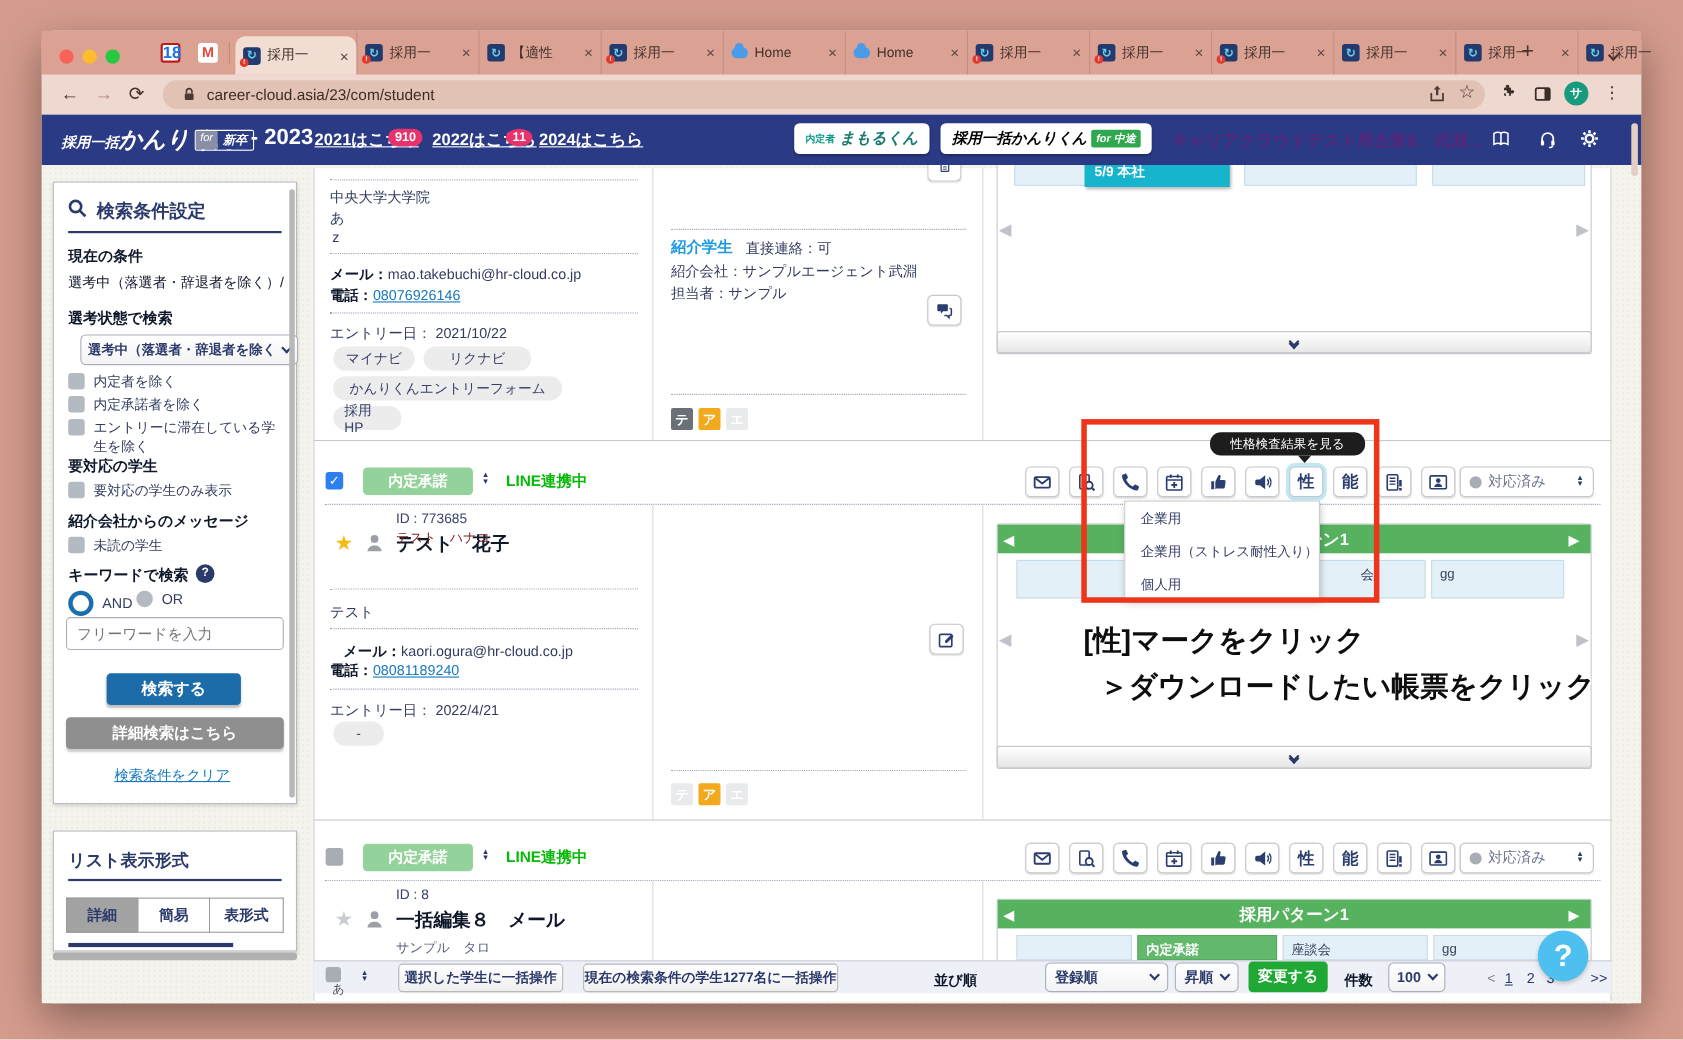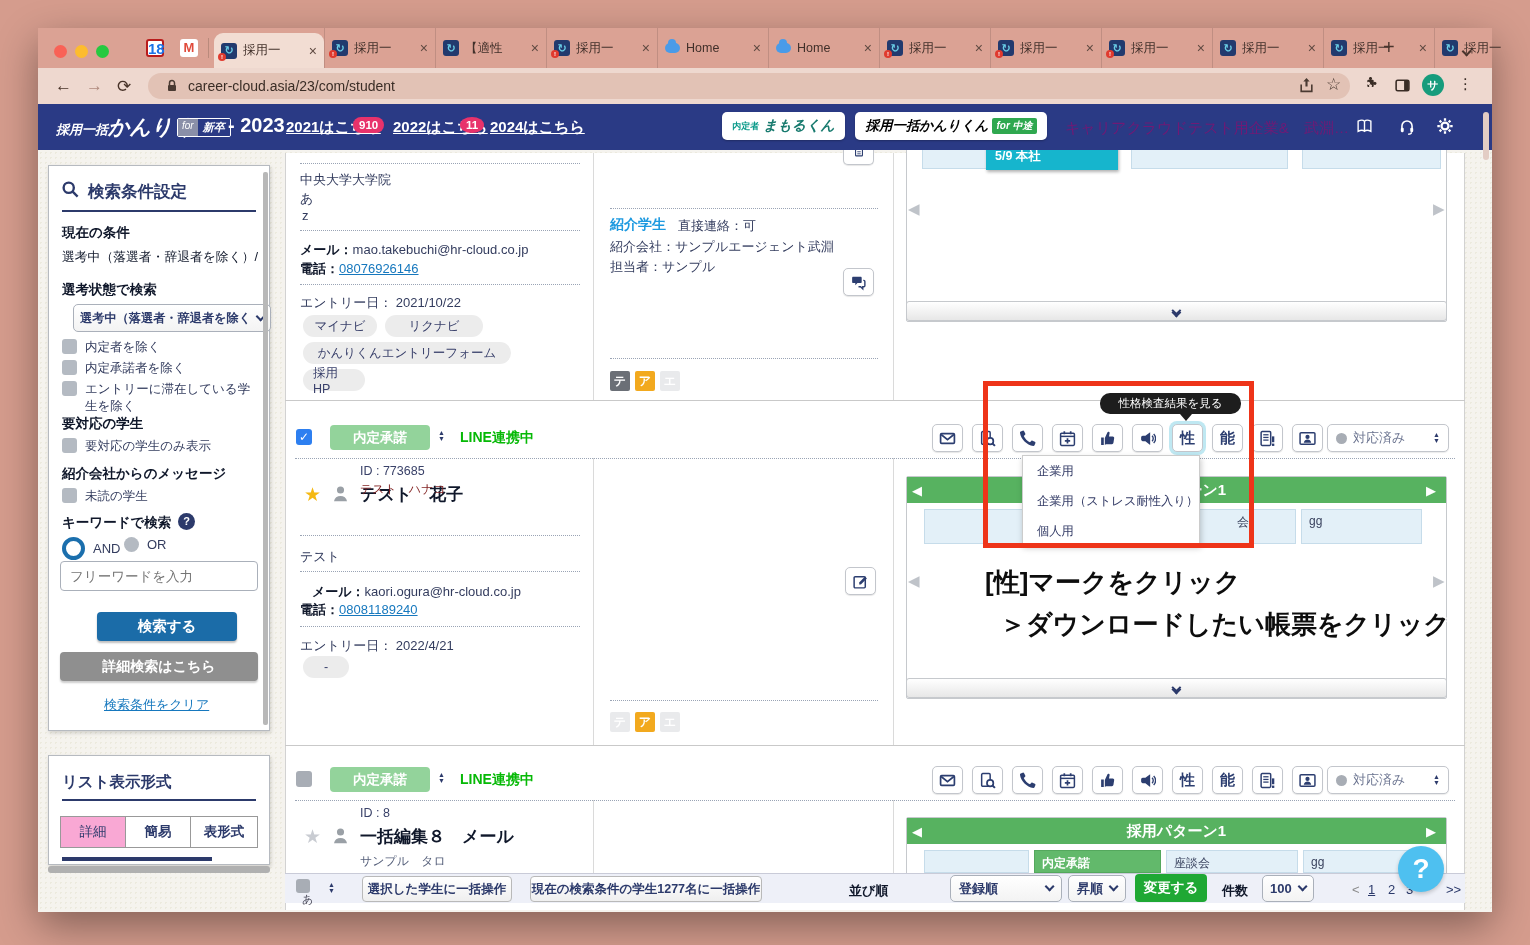--- a/index.html
+++ b/index.html
@@ -259,30 +259,30 @@
 <div class="a" style="left:178px;top:513px;width:17px;height:17px;border-radius:50%;background:#2c3a6b;color:#fff;font-size:11px;font-weight:bold;text-align:center;line-height:17px;">?</div>
 <div class="a cbrow" style="left:62px;top:537px;align-items:center;">
     <span class="radio" style="border:4px solid #1b6fad;background:#fff;"></span>
     <span style="font-size:13px;">AND</span>
   </div>
 <div class="a cbrow" style="left:124px;top:537px;align-items:center;">
     <span class="radio" style="background:#b4bac2;"></span>
     <span style="font-size:13px;">OR</span>
   </div>
 <input class="a" style="left: 60px; top: 561px; width: 198px; height: 30px; border: 1px solid rgb(170, 176, 186); border-radius: 4px; padding: 0px 9px; font-size: 13.5px; font-family: inherit; color: rgb(51, 51, 51);" placeholder="フリーワードを入力">
-<div class="a" style="left:97px;top:612px;width:140px;height:29px;background:#1b6ca8;border-radius:4px;color:#fff;font-weight:bold;font-size:14.5px;display:flex;align-items:center;justify-content:center;box-shadow:0 2px 2px rgba(0,0,0,.25);cursor:pointer;">検索する</div>
+<div class="a" style="left:97px;top:612px;width:122px;height:29px;background:#1b6ca8;border-radius:4px;color:#fff;font-weight:bold;font-size:14.5px;display:flex;align-items:center;justify-content:center;box-shadow:0 2px 2px rgba(0,0,0,.25);cursor:pointer;">検索する</div>
 <div class="a" style="left:60px;top:652px;width:198px;height:29px;background:#8f8f8f;border-radius:4px;color:#fff;font-weight:bold;font-size:14px;display:flex;align-items:center;justify-content:center;box-shadow:0 2px 2px rgba(0,0,0,.2);cursor:pointer;">詳細検索はこちら</div>
 <div class="a link" style="left:104px;top:696px;font-size:13px;cursor:pointer;">検索条件をクリア</div>
 <div class="a" style="left:263px;top:172px;width:5px;height:553px;background:#b8b8b8;border-radius:2px;"></div>
 
 <div class="a panel" style="left:48px;top:755px;width:222px;height:110px;"></div>
 <div class="a shead" style="left:62px;top:772px;font-size:15.5px;">リスト表示形式</div>
 <div class="a shr" style="left:62px;top:799px;width:194px;"></div>
 <div class="a" style="left:60px;top:816px;display:flex;">
-  <div style="width:64px;height:30px;background:#f9a8d4;border:1px solid #999;display:flex;align-items:center;justify-content:center;font-size:13.5px;font-weight:normal;color:#2c3a6b;cursor:pointer;">詳細</div>
+  <div style="width:64px;height:30px;background:#a3a3a3;border:1px solid #999;display:flex;align-items:center;justify-content:center;font-size:13.5px;font-weight:bold;color:#2c3a6b;cursor:pointer;">詳細</div>
   <div style="width:64px;height:30px;background:#fff;border:1px solid #999;border-left:none;display:flex;align-items:center;justify-content:center;font-size:13.5px;font-weight:bold;color:#2c3a6b;cursor:pointer;">簡易</div>
   <div style="width:66px;height:30px;background:#fff;border:1px solid #999;border-left:none;display:flex;align-items:center;justify-content:center;font-size:13.5px;font-weight:bold;color:#2c3a6b;cursor:pointer;">表形式</div>
 </div>
 <div class="a" style="left:62px;top:857px;width:160px;height:8px;overflow:hidden;">
     <div style="width:150px;height:14px;border-top:4px solid #2c3a6b;border-bottom:3px solid #2c3a6b;"></div>
   </div>
 <div class="a" style="left:48px;top:866px;width:222px;height:7px;background:#b0b0b0;border-radius:3px;"></div>
 
 <div class="a" style="left:285px;top:153px;width:1180px;height:757px;background:#fff;border-left:1px solid #d2d2d2;border-right:1px solid #d2d2d2;"></div>
 

